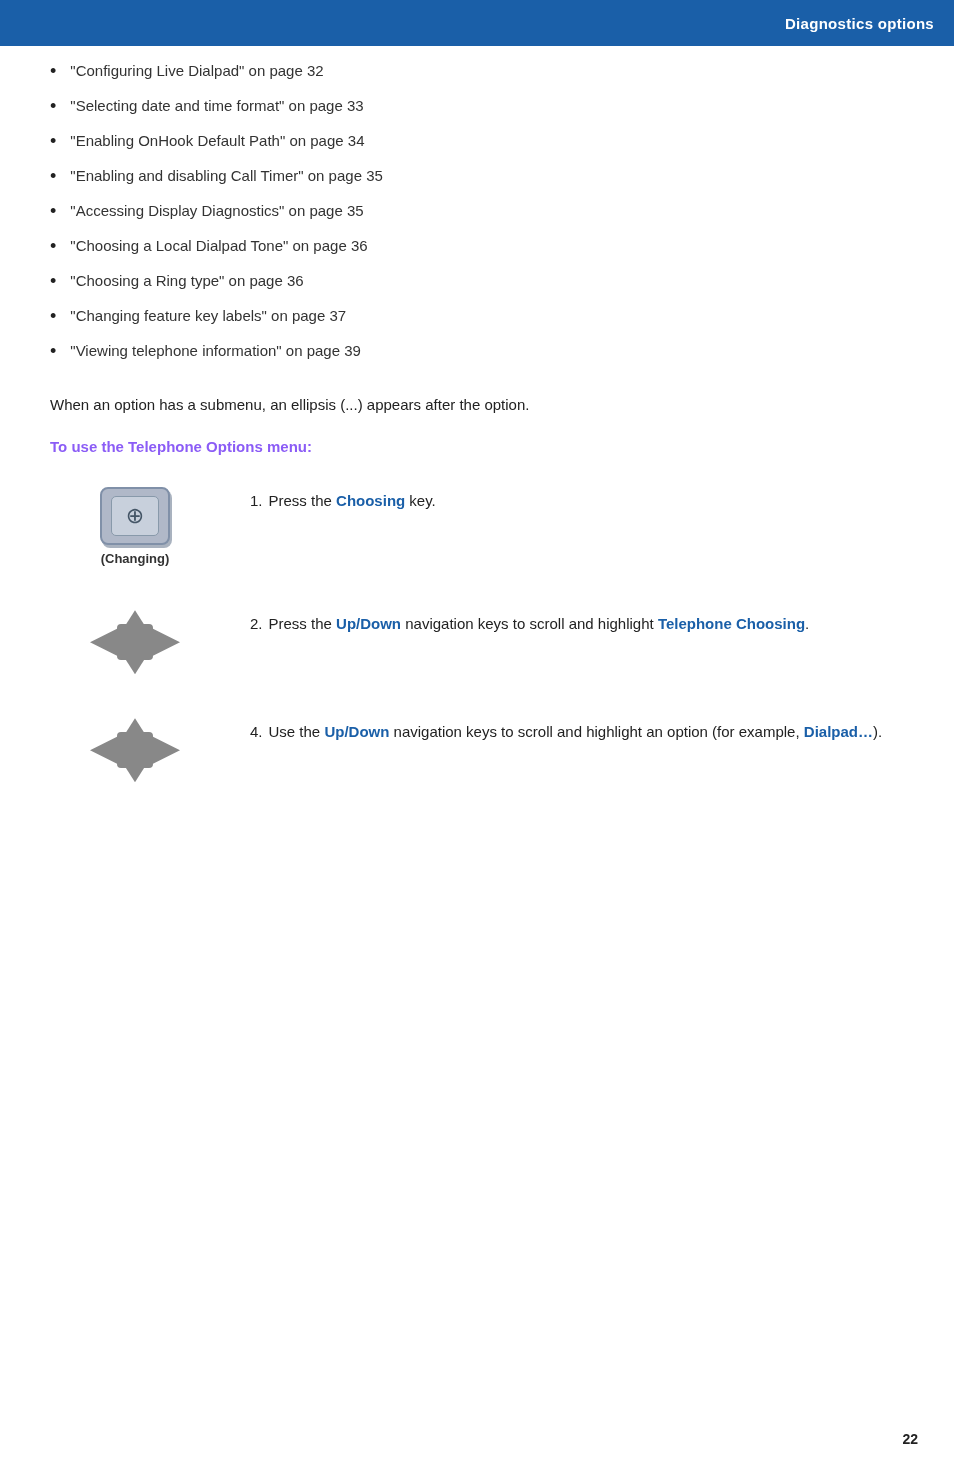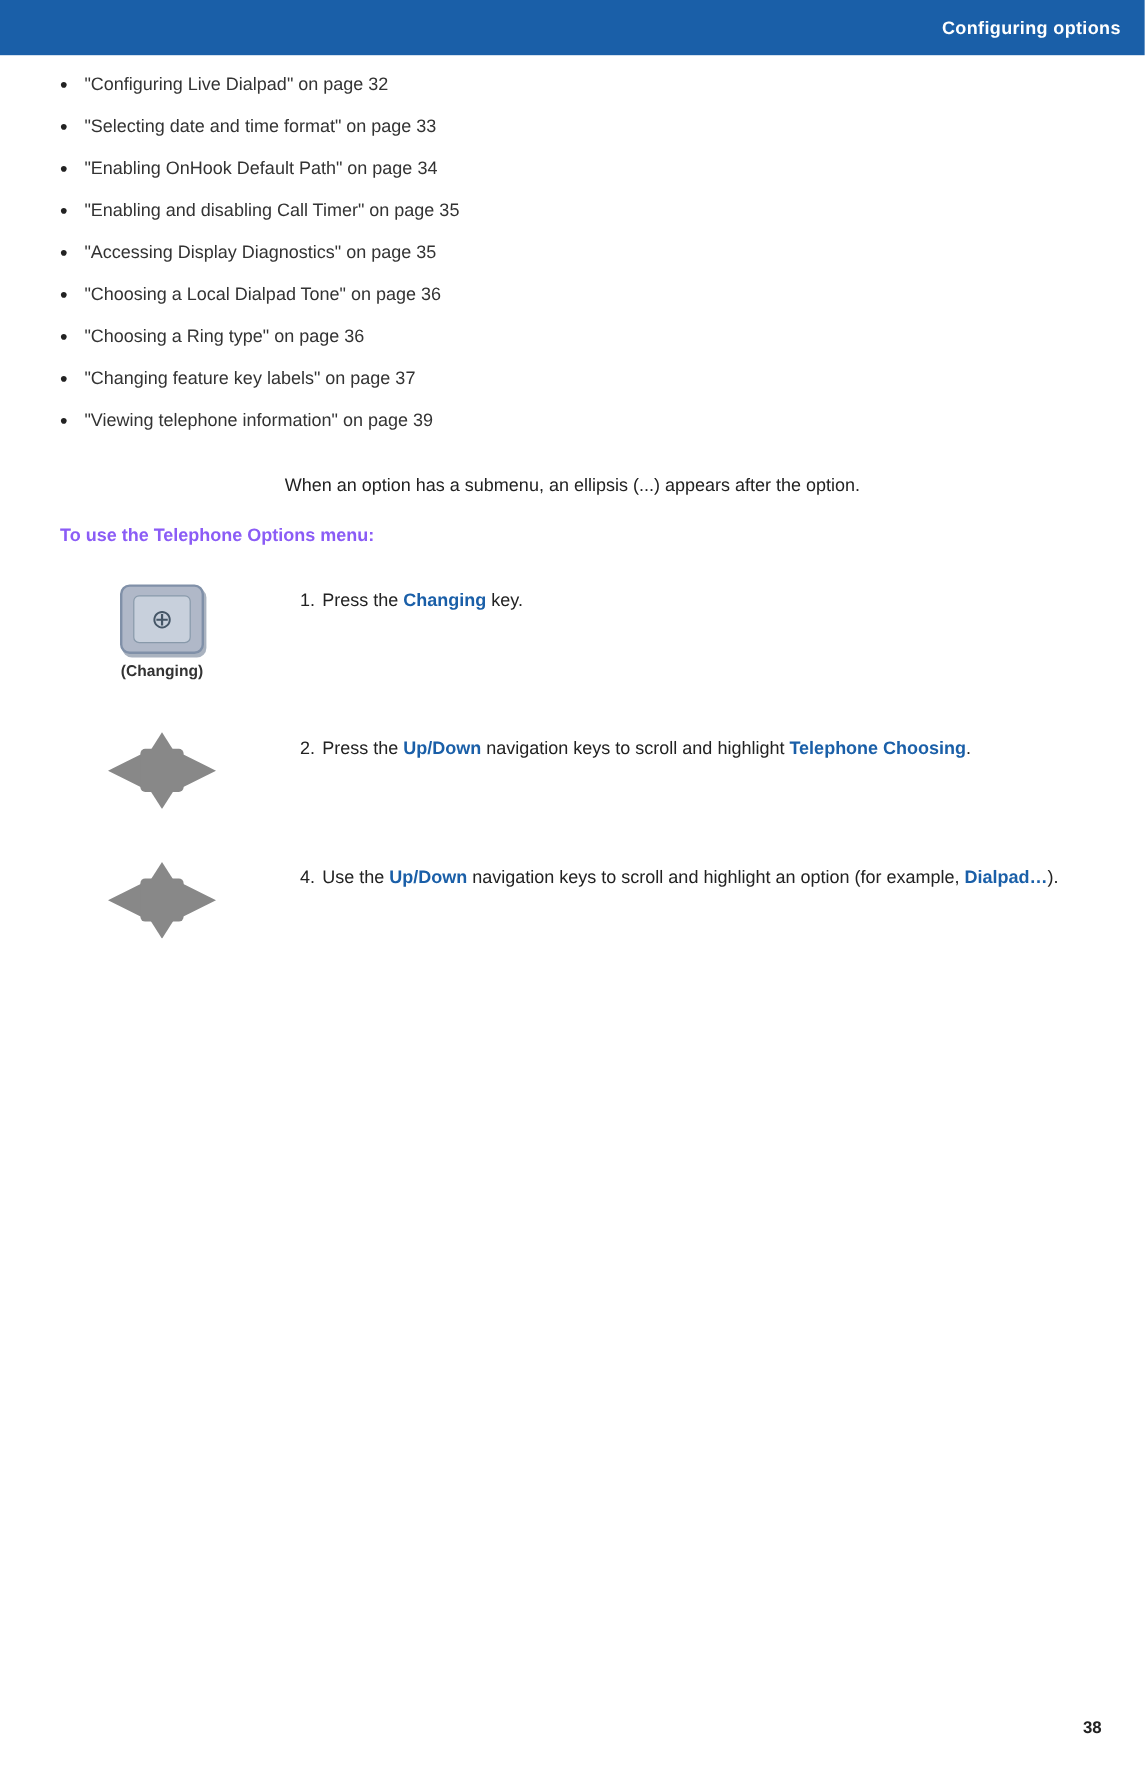--- a/index.html
+++ b/index.html
@@ -66,21 +66,20 @@
       font-size: 15px;
       color: #333;
     }
 
     
     .paragraph {
       font-size: 15px;
       color: #222;
       margin-bottom: 22px;
       line-height: 1.55;
-      text-align: center;
     }
 
     
     .section-heading {
       font-size: 15px;
       font-weight: bold;
       color: #8b5cf6;
       margin-bottom: 28px;
     }
 
@@ -241,21 +240,21 @@
       font-weight: bold;
       color: #222;
     }
   </style>
 </head>
 <body>
 
 <div class="header-bar">
   <div class="header-blue"></div>
   <div class="header-right">
-    <span class="header-title">Configuring options</span>
+    <span class="header-title">Diagnostics options</span>
   </div>
 </div>
 
 <div class="content">
 
   <ul class="bullet-list">
   <li>
         <span class="bullet-dot">•</span>
         <span class="bullet-text">"Configuring Live Dialpad" on page 32</span>
       </li>
@@ -304,21 +303,21 @@
         <div class="services-key">
           <div class="services-key-inner">
             <span class="services-icon-sym">⊕</span>
           </div>
         </div>
         <span class="services-label">(Changing)</span>
       </div>
       <div class="step-text">
         <div class="step-text-inner">
           <span class="step-number">1.</span>
-          <span class="step-text-body">Press the <span class="highlight-blue">Changing</span> key.</span>
+          <span class="step-text-body">Press the <span class="highlight-blue">Choosing</span> key.</span>
         </div>
       </div>
     </div>
 
     <div class="step-row">
       <div class="step-icon">
         <div class="nav-keys">
           <div class="nav-up"></div>
           <div class="nav-left"></div>
           <div class="nav-center"></div>
@@ -349,13 +348,13 @@
         <div class="step-text-inner">
           <span class="step-number">4.</span>
           <span class="step-text-body">Use the <span class="highlight-blue">Up/Down</span> navigation keys to scroll and highlight an option (for example, <span class="highlight-blue">Dialpad…</span>).</span>
         </div>
       </div>
     </div>
 
   </div>
 </div>
 
-<div class="footer">38</div>
+<div class="footer">22</div>
 
 </body></html>

